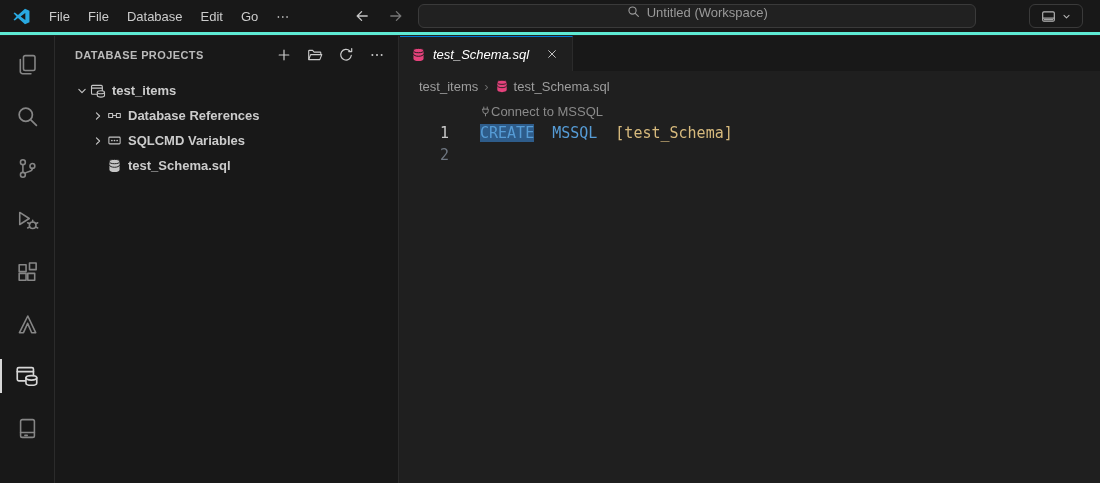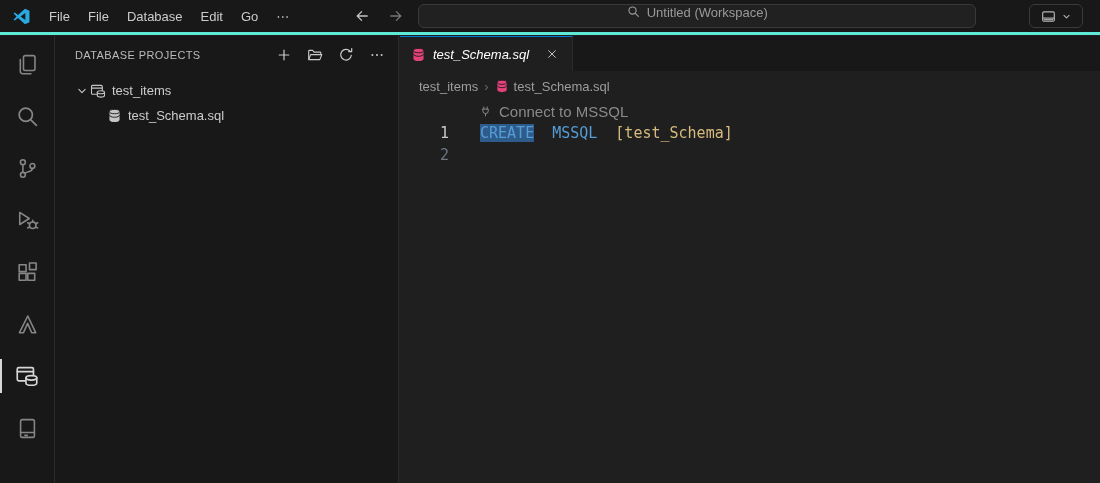--- a/index.html
+++ b/index.html
@@ -42,20 +42,21 @@
     border-right:1px solid #2b2b2b;display:flex;flex-direction:column;padding-top:2px;
   }
   .ab-item{height:52px;display:flex;align-items:center;justify-content:center;color:#868686;position:relative;cursor:pointer}
   .ab-item.active{color:#d7d7d7}
   .ab-item.active::before{content:"";position:absolute;left:0;top:9px;bottom:9px;width:2px;background:#d7d7d7}
 
   
   .sidebar{
     position:absolute;top:36px;left:55px;bottom:0;width:344px;background:#181818;
     border-right:1px solid #2b2b2b;
+    font-weight:bold;
   }
   .sidebar-header{height:38px;display:flex;align-items:center;padding:0 10px 0 20px}
   .sidebar-title{font-size:11px;letter-spacing:.4px;color:#bbbbbb;flex:1;white-space:nowrap}
   .sidebar-actions{display:flex;align-items:center;gap:9px;color:#cccccc}
   .icon-btn{width:22px;height:22px;display:flex;align-items:center;justify-content:center;border-radius:5px;cursor:pointer}
   .tree{margin-top:4px}
   .tree-row{height:25px;display:flex;align-items:center;gap:0;color:#cccccc;cursor:pointer;white-space:nowrap}
   .tree-row .twisty{width:17px;display:flex;justify-content:center;color:#c5c5c5;flex:none}
   .tree-row .t-icon{width:16px;margin-right:6px;display:flex;justify-content:center;color:#c5c5c5;flex:none}
   .indent-0{padding-left:18px}
@@ -68,21 +69,21 @@
   .tab{
     background:#1f1f1f;display:flex;align-items:center;padding:0 10px 0 11px;gap:7px;
     border-top:1px solid var(--accent-blue);border-right:1px solid #2b2b2b;cursor:pointer;
   }
   .tab-label{font-style:italic;color:#ffffff;white-space:nowrap}
   .tab-close{width:20px;height:20px;display:flex;align-items:center;justify-content:center;border-radius:4px;color:#c5c5c5;margin-left:6px;cursor:pointer}
   .breadcrumbs{height:30px;display:flex;align-items:center;gap:6px;padding-left:19px;color:#9d9d9d}
   .crumb{cursor:pointer;white-space:nowrap}
   .crumb-sep{color:#6a6a6a}
   .crumb-file{display:flex;align-items:center;gap:5px}
-  .codelens{height:21px;display:flex;align-items:center;gap:8px;margin-left:80px;color:#8a8a8a;font-size:15px;cursor:pointer}
+  .codelens{height:21px;display:flex;align-items:center;gap:0;margin-left:80px;color:#8a8a8a;font-size:13px;cursor:pointer}
   .code-area{font-family:"DejaVu Sans Mono",monospace;font-size:15px;line-height:22px;cursor:text}
   .code-line{display:flex;height:22px}
   .gutter{width:80px;flex:none;text-align:right;padding-right:31px;color:#6e7681;user-select:none}
   .code-line.active .gutter{color:#c8c8c8}
   .code-text{white-space:pre;color:#cccccc}
   .kw{color:var(--keyword-blue);margin-right:18px}
   .kw.hl{background:var(--selection-highlight)}
   .ident{color:var(--identifier-gold)}
 </style>
 </head>
@@ -240,21 +241,52 @@
         <svg width="16" height="16" viewBox="0 0 16 16" fill="none" stroke="currentColor" stroke-width="1.1" stroke-linecap="round" stroke-linejoin="round">
             <rect x="1.5" y="2.4" width="10.8" height="8.8" rx="1"></rect>
             <path d="M1.5 5.1h10.8"></path>
             <path d="M7.3 9.2v3.4c0 .85 1.6 1.55 3.6 1.55s3.6-.7 3.6-1.55V9.2" fill="#181818"></path>
             <ellipse cx="10.9" cy="9.2" rx="3.6" ry="1.5" fill="#181818"></ellipse>
           </svg>
       </span>
       <span>test_items</span>
     </div>
 
-
+    <div class="tree-row indent-1">
+      <span class="twisty">
+        <svg width="14" height="14" viewBox="0 0 16 16" fill="none" stroke="currentColor" stroke-width="1.3" stroke-linecap="round" stroke-linejoin="round">
+            <path d="M6.2 4.4 9.8 8l-3.6 3.6"></path>
+          </svg>
+      </span>
+      <span class="t-icon">
+        <svg width="15" height="15" viewBox="0 0 16 16" fill="none" stroke="currentColor" stroke-width="1.1" stroke-linejoin="round">
+            <rect x="1.8" y="5.9" width="4.2" height="4.2"></rect>
+            <rect x="10" y="5.9" width="4.2" height="4.2"></rect>
+            <path d="M6 8h4"></path>
+          </svg>
+      </span>
+      <span>Database References</span>
+    </div>
+
+    <div class="tree-row indent-1">
+      <span class="twisty">
+        <svg width="14" height="14" viewBox="0 0 16 16" fill="none" stroke="currentColor" stroke-width="1.3" stroke-linecap="round" stroke-linejoin="round">
+            <path d="M6.2 4.4 9.8 8l-3.6 3.6"></path>
+          </svg>
+      </span>
+      <span class="t-icon">
+        <svg width="15" height="15" viewBox="0 0 16 16" fill="none" stroke="currentColor" stroke-width="1.1" stroke-linejoin="round">
+            <rect x="2" y="4.4" width="12" height="7.2" rx="1"></rect>
+            <circle cx="5.2" cy="8" r=".9" fill="currentColor" stroke="none"></circle>
+            <circle cx="8" cy="8" r=".9" fill="currentColor" stroke="none"></circle>
+            <circle cx="10.8" cy="8" r=".9" fill="currentColor" stroke="none"></circle>
+          </svg>
+      </span>
+      <span>SQLCMD Variables</span>
+    </div>
 
     <div class="tree-row indent-1">
       <span class="twisty"></span>
       <span class="t-icon pinkdb">
         <svg width="15" height="15" viewBox="0 0 16 16">
             <g fill="currentColor">
               <path d="M2.6 3.6v8.8c0 1.5 2.4 2.6 5.4 2.6s5.4-1.1 5.4-2.6V3.6z"></path>
               <ellipse cx="8" cy="3.6" rx="5.4" ry="2.4"></ellipse>
             </g>
             <ellipse cx="8" cy="3.8" rx="5.4" ry="2.3" fill="none" stroke="#1b1b1b" stroke-width="1"></ellipse>

